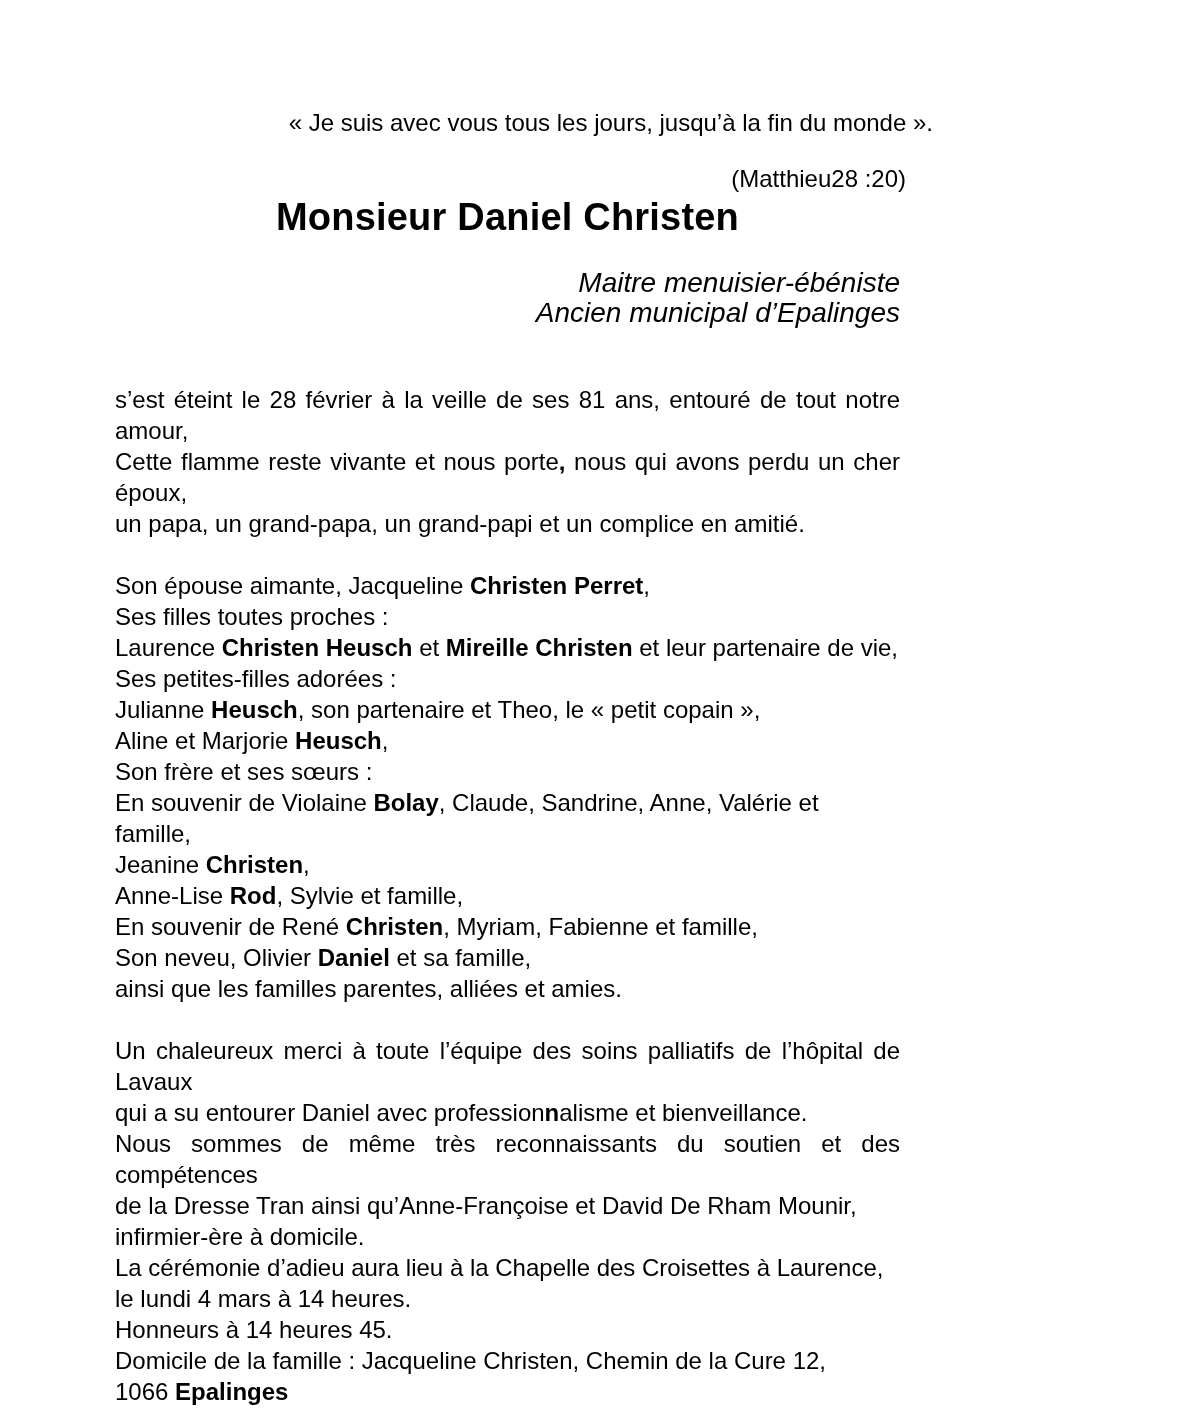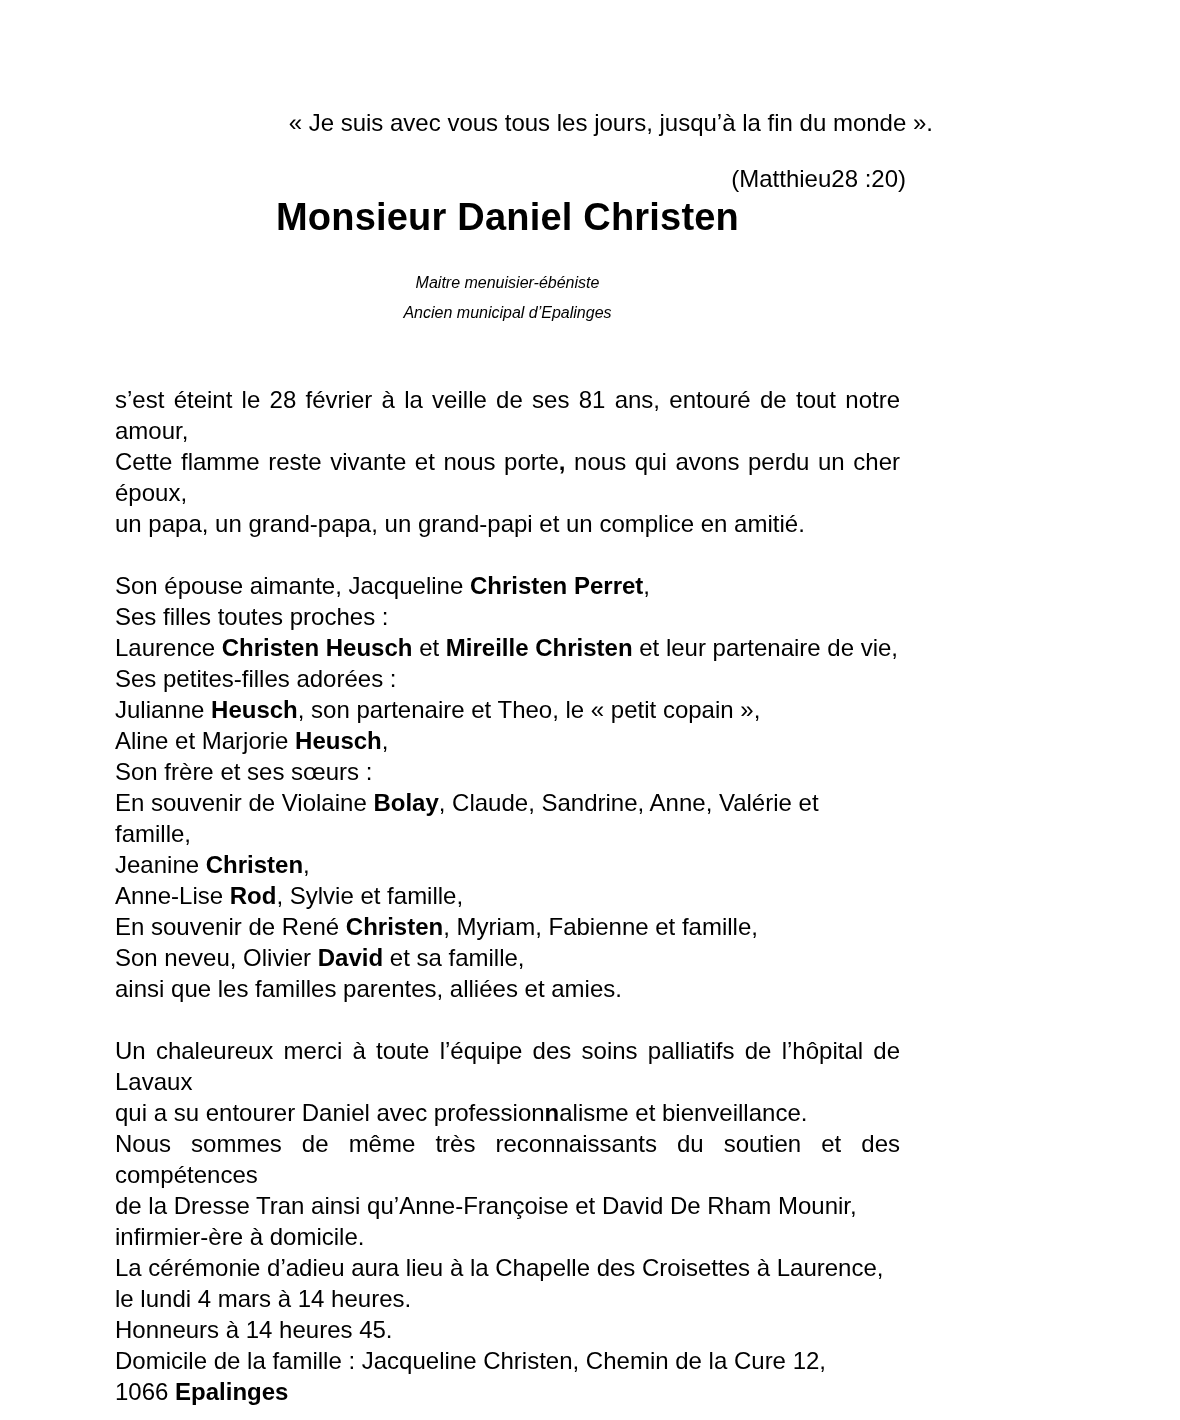--- a/index.html
+++ b/index.html
@@ -40,24 +40,24 @@
     font-size: 38px;
     font-weight: bold;
     line-height: 46px;
     text-align: center;
     letter-spacing: 0.2px;
   }
   .subtitle-block {
     margin-top: 28px;
   }
   .subtitle {
-    font-size: 16px;
+    font-size: 28px;
     font-style: italic;
     line-height: 30px;
-    text-align: center;
+    text-align: right;
   }
   .body-text {
     margin-top: 56px;
     font-size: 24px;
     line-height: 31px;
   }
   .para + .para {
     margin-top: 31px; 
   }
   .line {
@@ -99,21 +99,21 @@
           <div class="line"><span>Ses filles toutes proches :</span></div>
           <div class="line"><span>Laurence </span><span class="b">Christen Heusch</span><span> et </span><span class="b">Mireille Christen</span><span> et leur partenaire de vie,</span></div>
           <div class="line"><span>Ses petites-filles adorées :</span></div>
           <div class="line"><span>Julianne </span><span class="b">Heusch</span><span>, son partenaire et Theo, le « petit copain »,</span></div>
           <div class="line"><span>Aline et Marjorie </span><span class="b">Heusch</span><span>,</span></div>
           <div class="line"><span>Son frère et ses sœurs :</span></div>
           <div class="line"><span>En souvenir de Violaine </span><span class="b">Bolay</span><span>, Claude, Sandrine, Anne, Valérie et famille,</span></div>
           <div class="line"><span>Jeanine </span><span class="b">Christen</span><span>,</span></div>
           <div class="line"><span>Anne-Lise </span><span class="b">Rod</span><span>, Sylvie et famille,</span></div>
           <div class="line"><span>En souvenir de René </span><span class="b">Christen</span><span>, Myriam, Fabienne et famille,</span></div>
-          <div class="line"><span>Son neveu, Olivier </span><span class="b">David</span><span> et sa famille,</span></div>
+          <div class="line"><span>Son neveu, Olivier </span><span class="b">Daniel</span><span> et sa famille,</span></div>
           <div class="line"><span>ainsi que les familles parentes, alliées et amies.</span></div>
         </div>
         <div class="para">
           <div class="line justify"><span>Un chaleureux merci à toute l’équipe des soins palliatifs de l’hôpital de Lavaux</span></div>
           <div class="line"><span>qui a su entourer Daniel avec profession</span><span class="b">n</span><span>alisme et bienveillance.</span></div>
           <div class="line justify"><span>Nous sommes de même très reconnaissants du soutien et des compétences</span></div>
           <div class="line"><span>de la Dresse Tran ainsi qu’Anne-Françoise et David De Rham Mounir,</span></div>
           <div class="line"><span>infirmier-ère à domicile.</span></div>
           <div class="line"><span>La cérémonie d’adieu aura lieu à la Chapelle des Croisettes à Laurence,</span></div>
           <div class="line"><span>le lundi 4 mars à 14 heures.</span></div>

